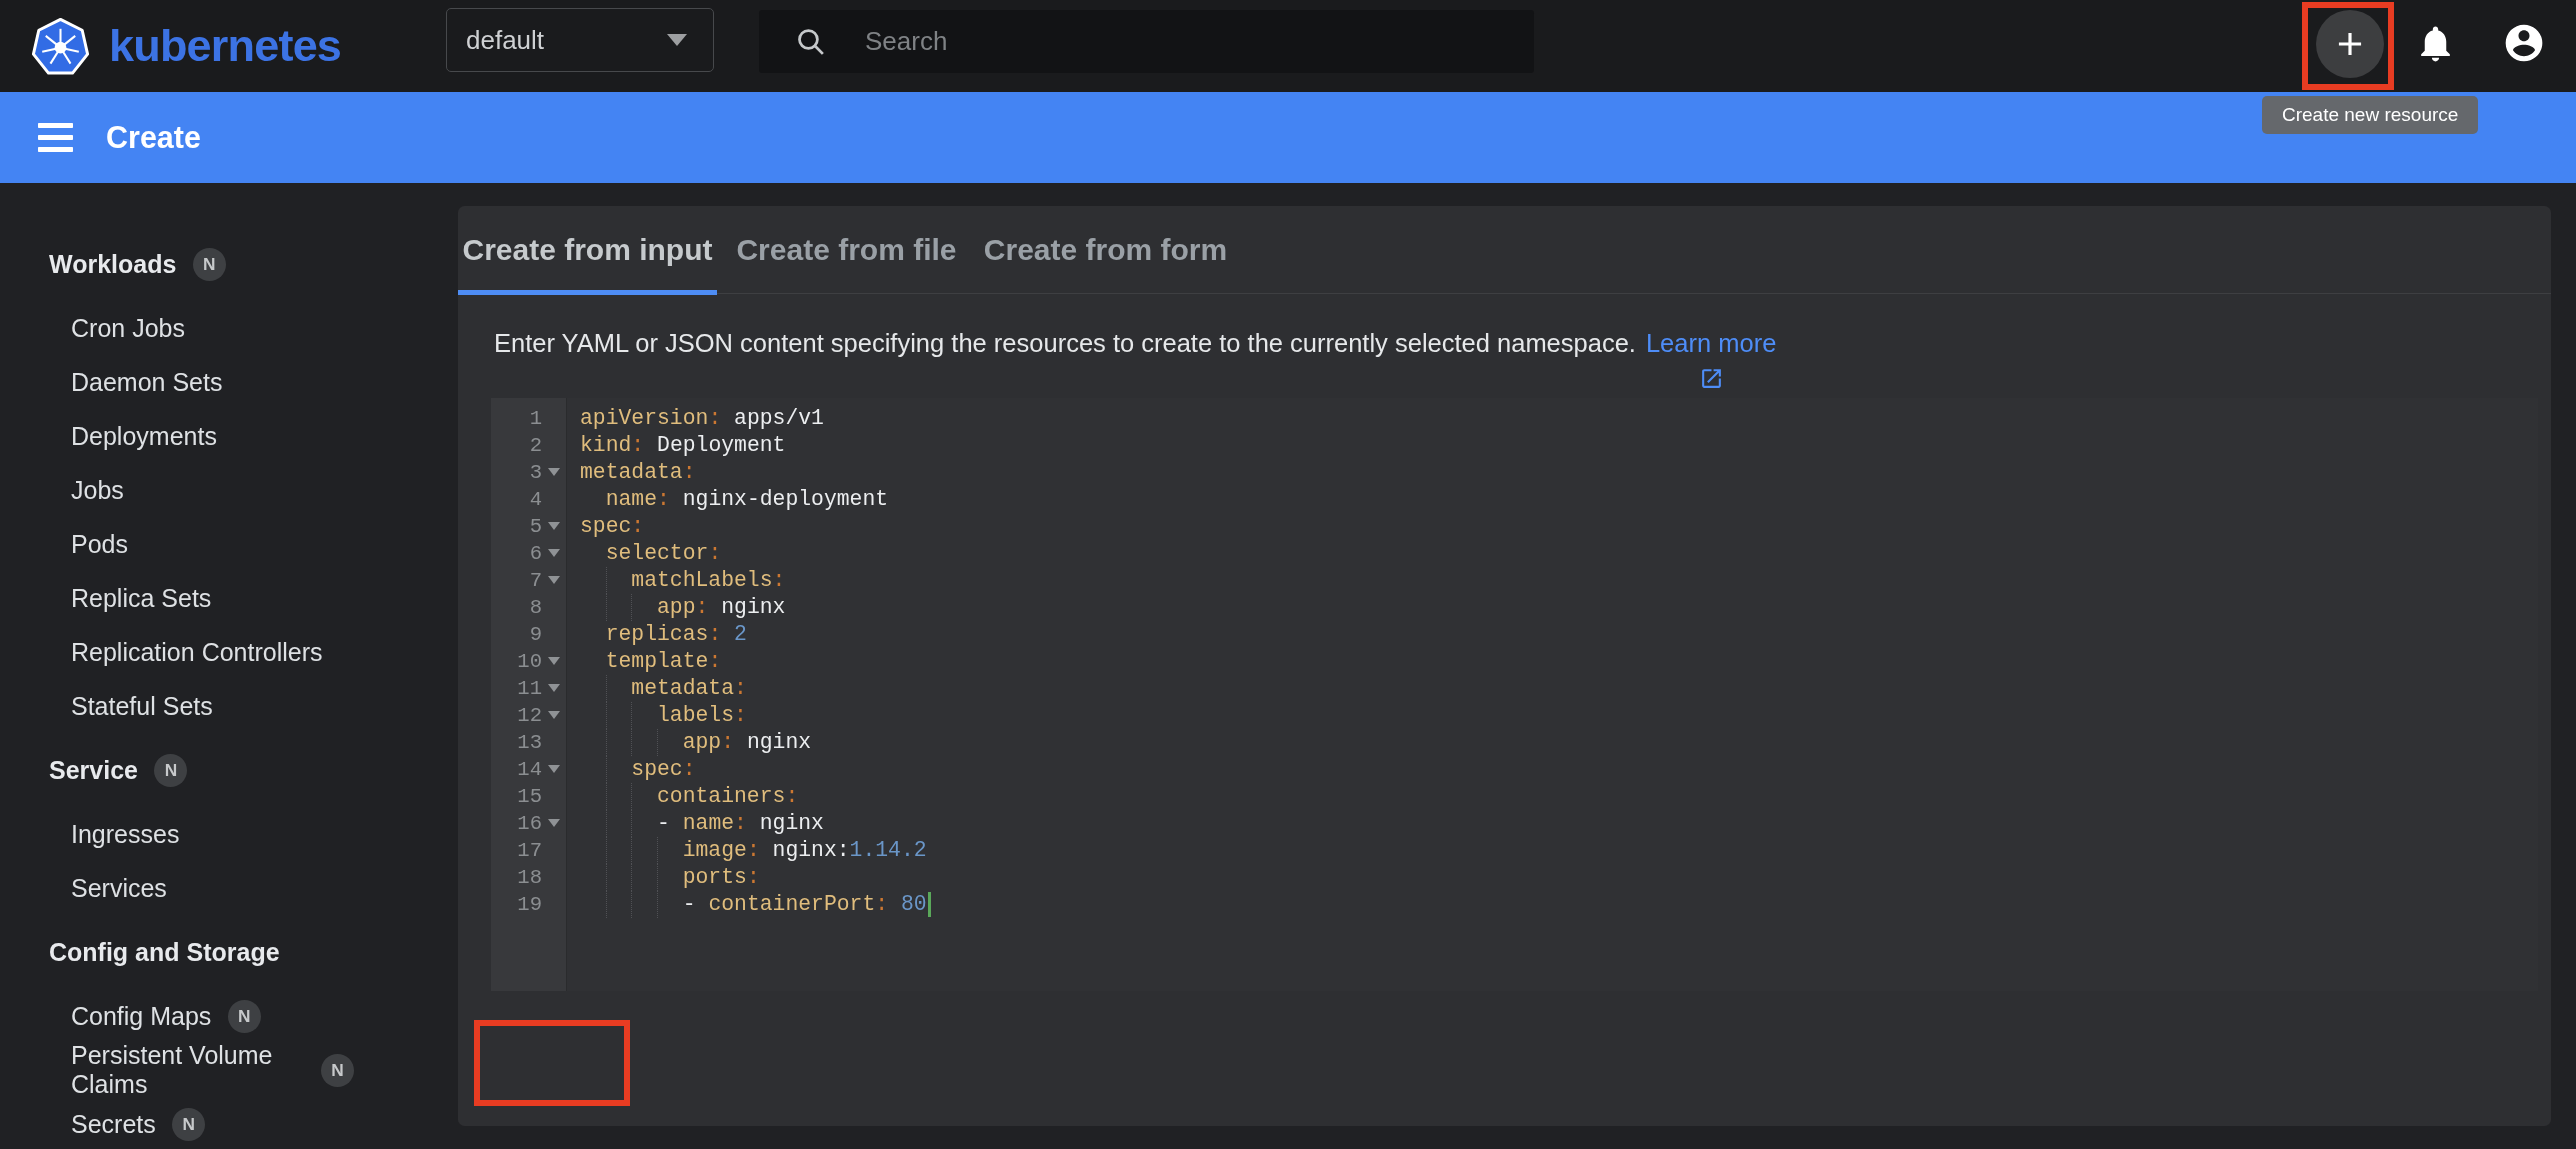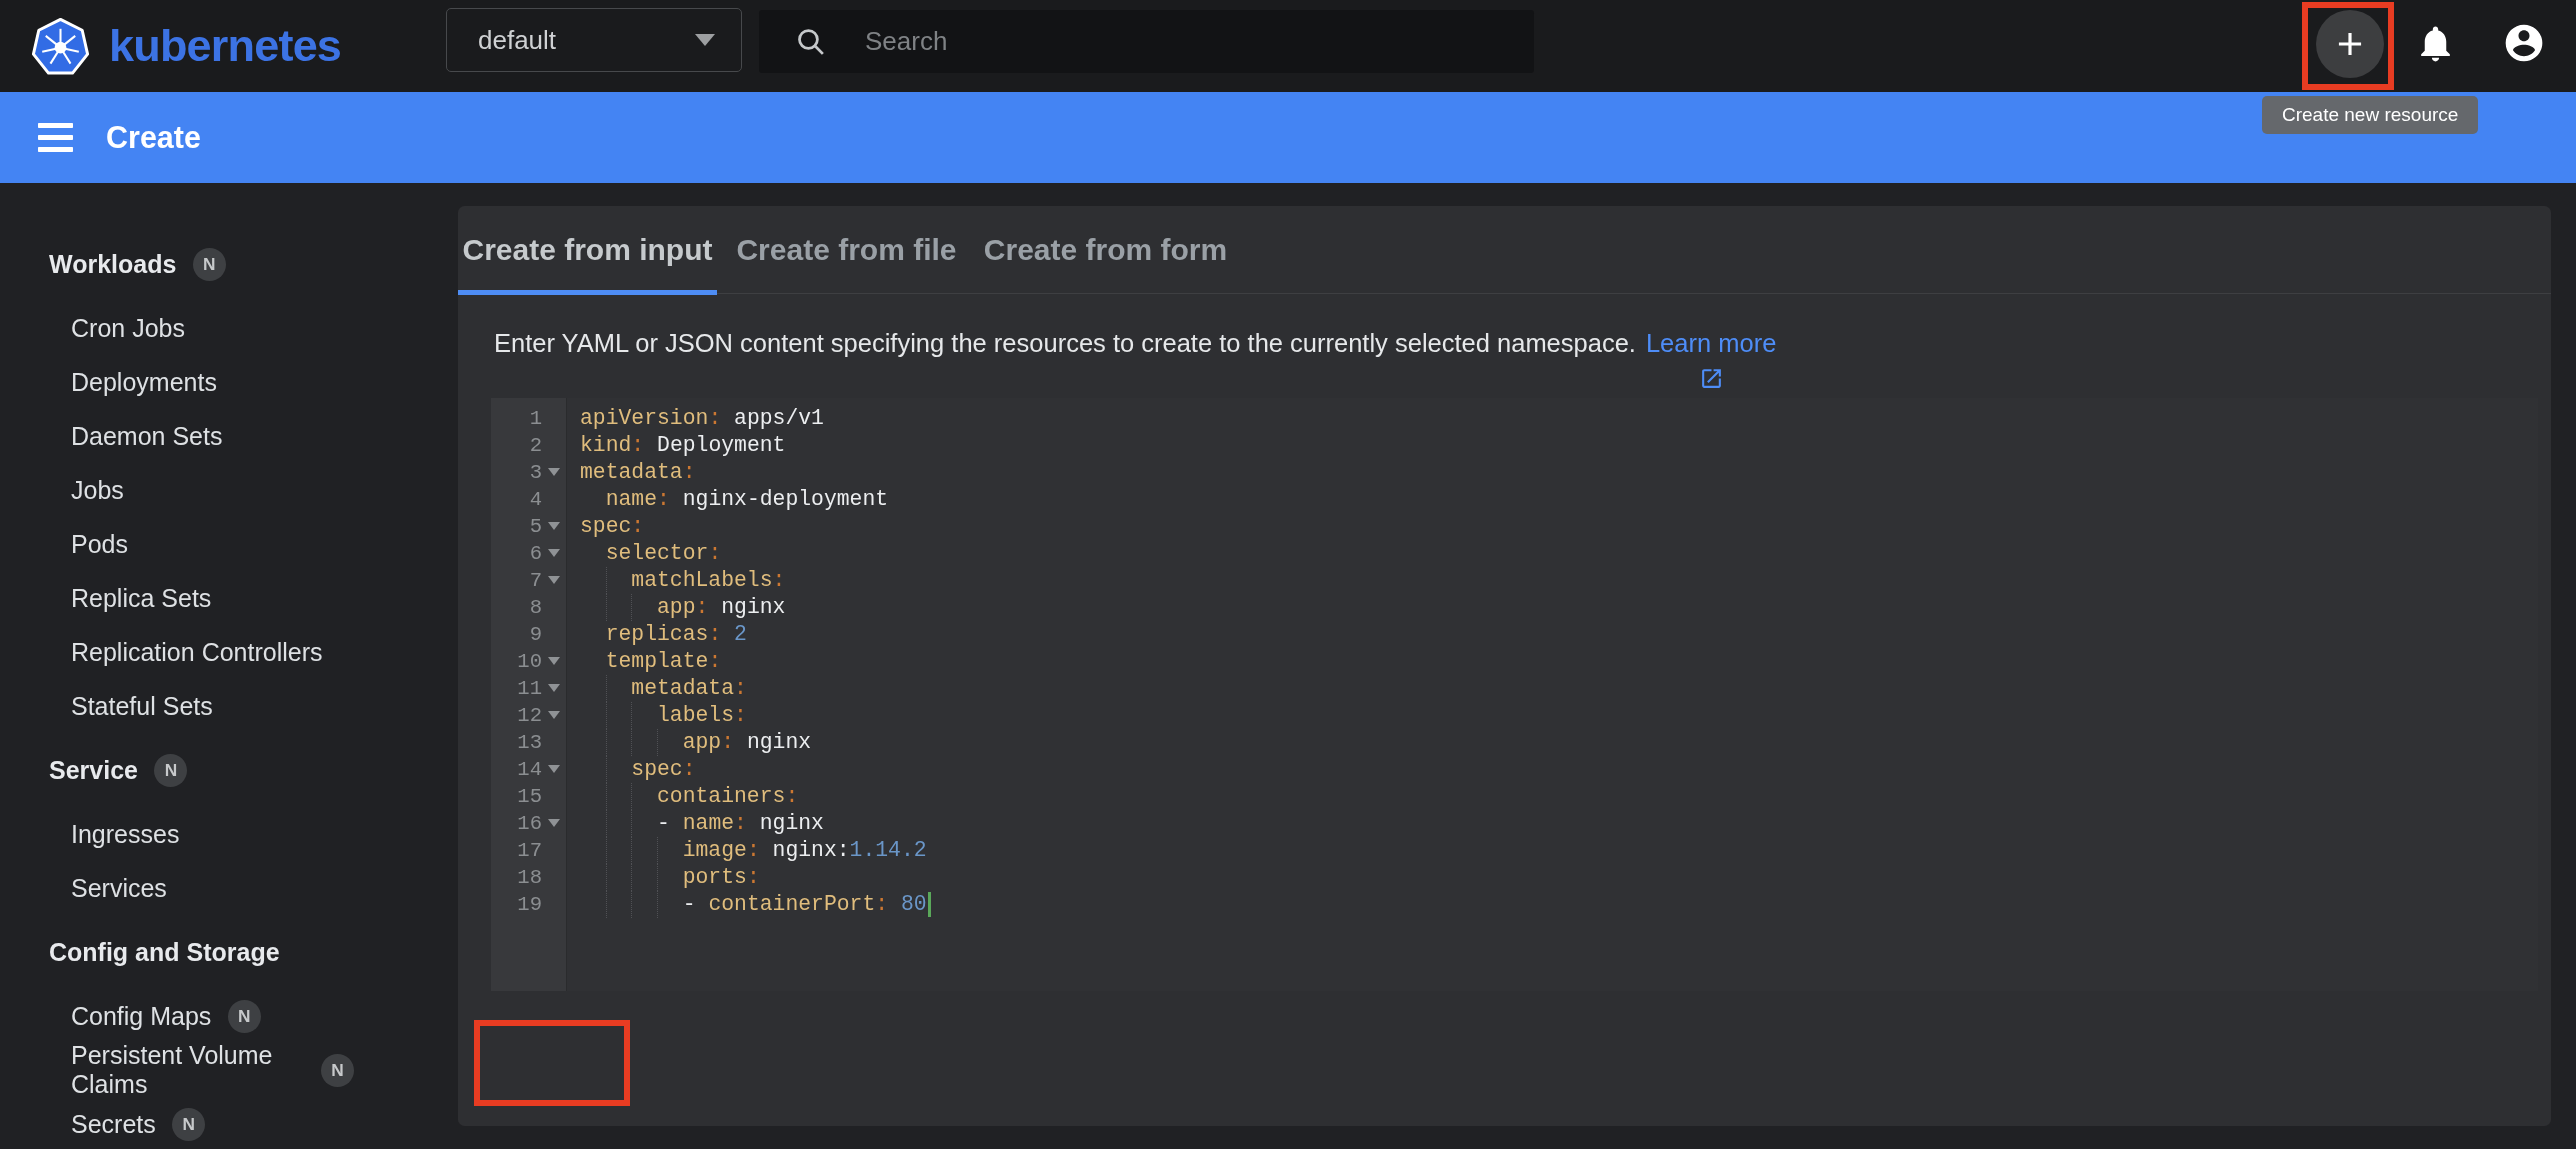--- a/index.html
+++ b/index.html
@@ -8,23 +8,23 @@
     position:relative; width:2576px; height:1150px; overflow:hidden;
     background:#202124; font-family:"Liberation Sans", sans-serif;
     -webkit-font-smoothing:antialiased;
   }
 
   
   .topbar { position:absolute; left:0; top:0; width:2576px; height:92px; background:#1a1b1d; }
   .brand { position:absolute; left:30px; top:0; height:92px; display:flex; align-items:center; gap:18px; }
   .brand-name { font-size:45px; font-weight:bold; color:#3c73e4; letter-spacing:-0.8px; }
   .ns-select {
-    position:absolute; left:446px; top:8.2px; width:296px; height:64px;
+    position:absolute; left:446px; top:8.2px; width:268px; height:64px;
     border:1.6px solid #47494c; border-radius:5px; display:flex; align-items:center;
-    padding:0 26px 0 31px; cursor:pointer;
+    padding:0 26px 0 19px; cursor:pointer;
   }
   .ns-value { font-size:26px; color:#cfd1d3; flex:1; }
   .caret-down { width:0; height:0; border-left:10.7px solid transparent; border-right:10.7px solid transparent; border-top:12.4px solid #9d9fa1; }
   .searchbox {
     position:absolute; left:759px; top:10px; width:775px; height:63px;
     background:#121315; border-radius:3.3px; display:flex; align-items:center; padding-left:35px;
   }
   .search-input {
     background:transparent; border:none; outline:none; color:#737373;
     font-size:26px; font-family:"Liberation Sans", sans-serif; margin-left:38px; width:642px;
@@ -169,24 +169,24 @@
 
   <nav class="sidebar" id="sidebar">
       <div class="side-header">
         <span>Workloads</span>
         <div class="nbadge">N</div>
       </div>
       <div class="side-item">
         <span>Cron Jobs</span>
       </div>
       <div class="side-item">
+        <span>Daemon Sets</span>
+      </div>
+      <div class="side-item">
         <span>Deployments</span>
-      </div>
-      <div class="side-item">
-        <span>Daemon Sets</span>
       </div>
       <div class="side-item">
         <span>Jobs</span>
       </div>
       <div class="side-item">
         <span>Pods</span>
       </div>
       <div class="side-item">
         <span>Replica Sets</span>
       </div>

